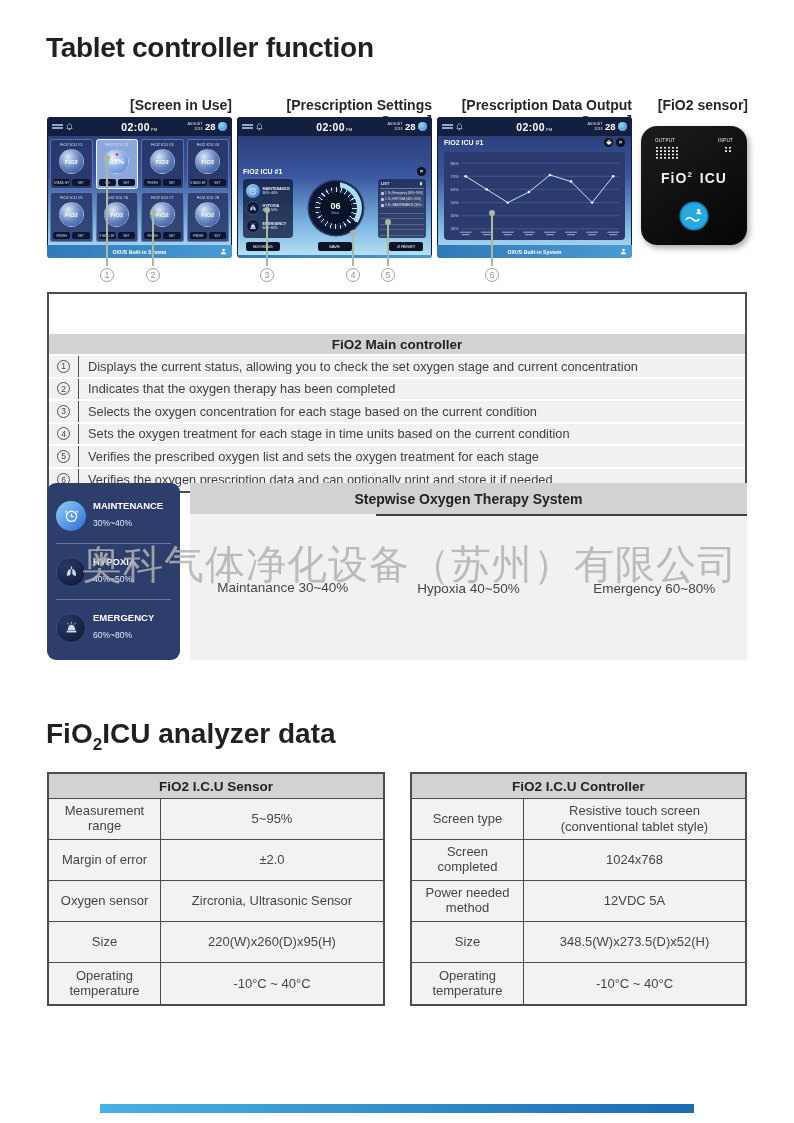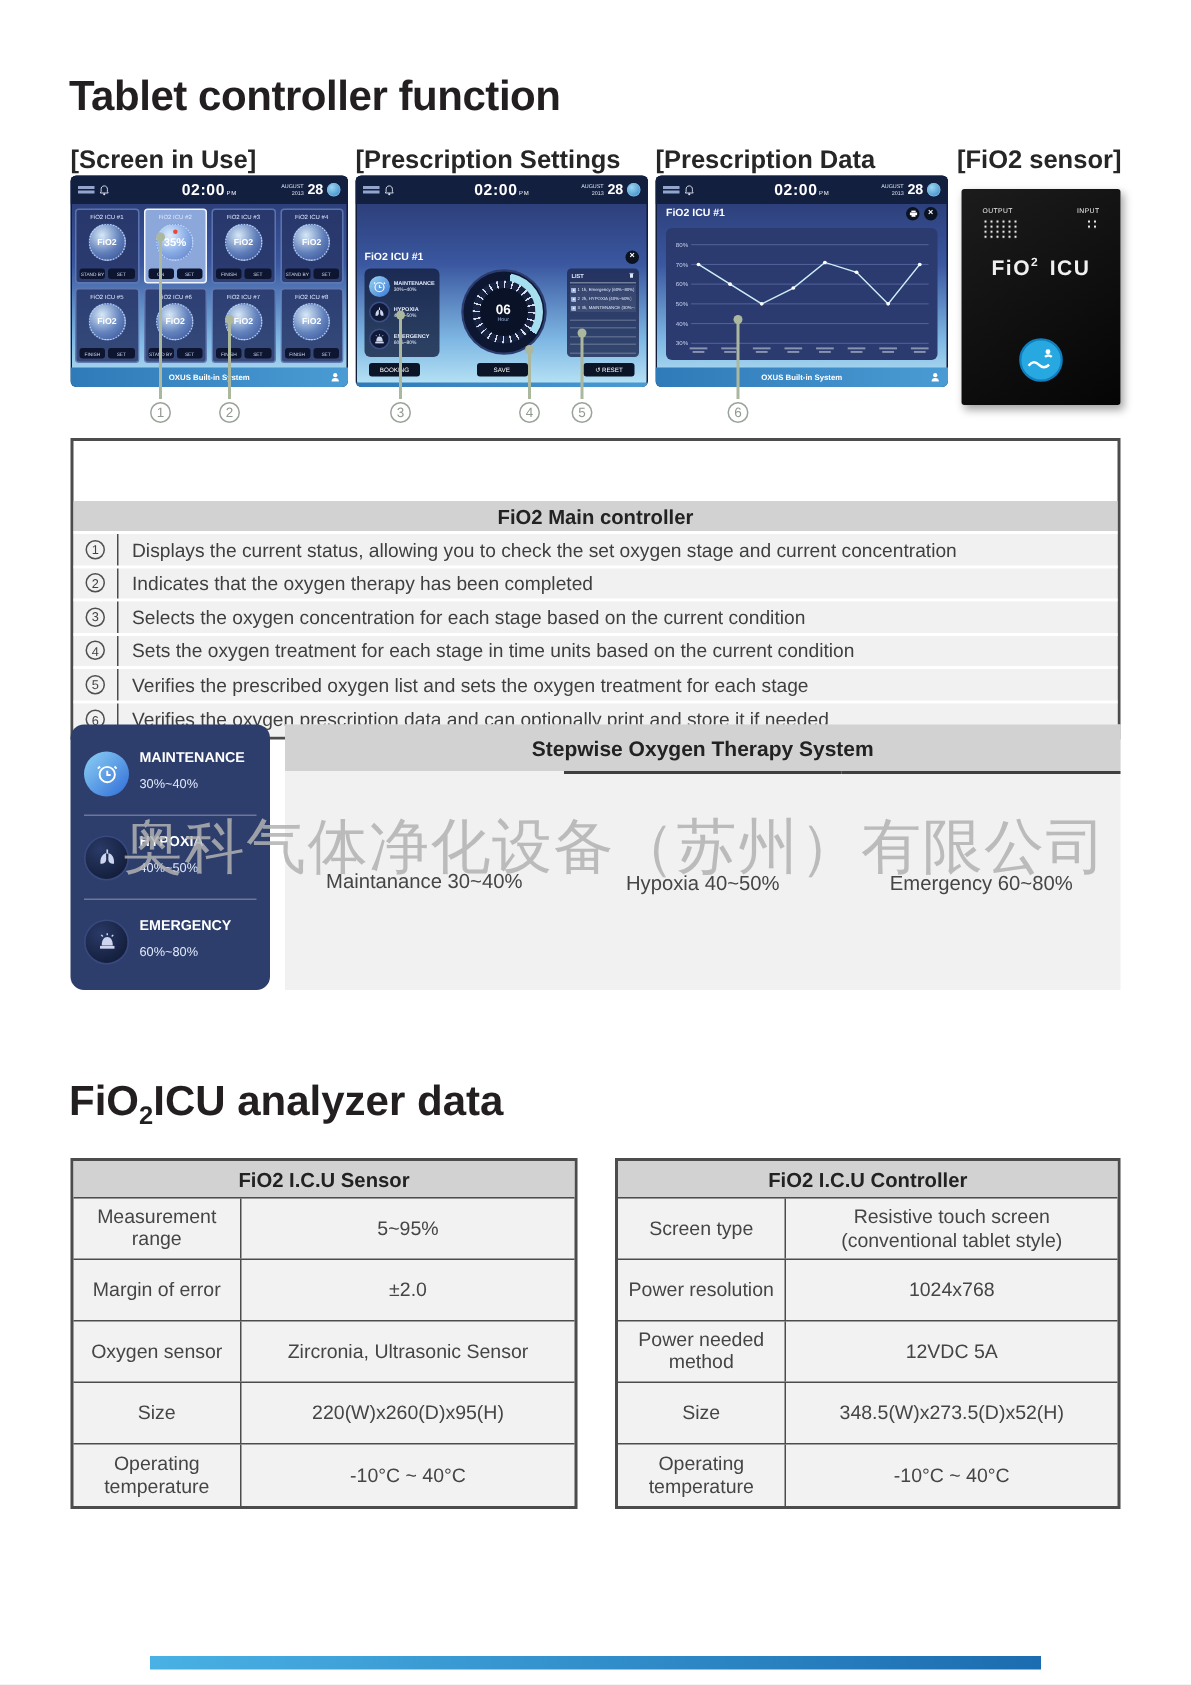--- a/index.html
+++ b/index.html
@@ -2,24 +2,24 @@
 <html><head>
 <meta charset="utf-8">
 <style>
   * { margin:0; padding:0; box-sizing:border-box; }
   html,body { background:#e9e9e9; }
   .page {
     position:relative; width:794px; height:1123px; background:#fff; margin:0 auto;
     font-family:"Liberation Sans", sans-serif; overflow:hidden;
   }
   
-  .title1 { position:absolute; left:46px; top:48px; font-size:28px; font-weight:800; color:#231f20; letter-spacing:-.3px; }
+  .title1 { position:absolute; left:46px; top:32px; font-size:28px; font-weight:800; color:#231f20; letter-spacing:-.3px; }
   .title2 { position:absolute; left:46px; top:718px; font-size:28px; font-weight:800; color:#231f20; }
   .title2 sub { font-size:17px; }
-  .slabel { position:absolute; top:97px; font-size:17px; font-weight:bold; color:#262626; text-align:left; }
+  .slabel { position:absolute; top:97px; font-size:14px; font-weight:bold; color:#262626; text-align:right; }
   #lb1 { left:47px; width:185px; } #lb2 { left:237px; width:195px; }
   #lb3 { left:437px; width:195px; } #lb4 { left:638px; width:110px; }
 
   
   .tablet { position:absolute; top:117px; height:141px; border-radius:4px; overflow:hidden;
     background:linear-gradient(180deg,#27356a 0%,#3a57a0 42%,#7fb8e4 78%,#b9e4f5 100%);
     box-shadow:0 0 0 1px #101c38 inset; display:flex; flex-direction:column; }
   #s1 { left:47px; width:185px; } #s2 { left:237px; width:195px; } #s3 { left:437px; width:195px; }
   .t-head { position:relative; height:19px; flex:none; background:#131f3e; display:flex; align-items:center; padding:0 5px; color:#fff; }
   .brand { display:flex; align-items:center; gap:3px; }
@@ -80,21 +80,21 @@
   .s2-btns { flex:none; display:flex; justify-content:space-between; padding:2px 9px 4px; }
   .s2-btn { background:#0c1428; color:#fff; font-size:4.2px; padding:2px 4px; border-radius:2px; min-width:34px; text-align:center; }
   .s2-btn .ric { font-style:normal; margin-right:1px; }
 
   
   .s3-titlebar { position:absolute; top:2px; left:7px; right:7px; display:flex; align-items:center; color:#fff; font-size:7px; font-weight:bold; }
   .chartpanel { position:absolute; left:7px; right:7px; top:16px; bottom:5px; background:#2b3b6f; border-radius:4px; padding:2px; }
   .chartpanel svg { width:100%; height:100%; display:block; }
 
   
-  .sensor { position:absolute; left:641px; top:126px; width:106px; height:144px; background:linear-gradient(145deg,#1c1c1c,#050505); border-radius:2px; box-shadow:2px 3px 6px rgba(0,0,0,.35); color:#f0f0f0; }
+  .sensor { position:absolute; left:641px; top:126px; width:106px; height:119px; background:linear-gradient(145deg,#1c1c1c,#050505); border-radius:16px; box-shadow:2px 3px 6px rgba(0,0,0,.35); color:#f0f0f0; }
   .sn-output { position:absolute; left:14px; top:12px; font-size:4.5px; letter-spacing:.3px; }
   .sn-input  { position:absolute; right:14px; top:12px; font-size:4.5px; text-align:right; letter-spacing:.3px; }
   .dots { margin-top:3px; width:24px; height:13px;
     background-image:radial-gradient(circle,#e8e8e8 .7px,transparent 1px); background-size:4px 3.4px; }
   .dots.small { width:9px; height:7px; margin-left:auto; }
   .sn-name { position:absolute; left:0; right:0; top:44px; text-align:center; font-size:14px; font-weight:bold; letter-spacing:1px; }
   .sn-name sup { font-size:8px; }
   .sn-name .gap { display:inline-block; width:7px; }
   .sn-logo { position:absolute; left:50%; transform:translateX(-50%); bottom:10px; }
 
@@ -647,21 +647,21 @@
       </div>
   </div>
 
   <div class="spec" id="spec-controller">
     <div class="sp-head">FiO2  I.C.U Controller</div>
     <div class="sp-row">
         <div class="sp-l">Screen type</div>
         <div class="sp-v">Resistive touch screen (conventional tablet style)</div>
       </div>
     <div class="sp-row">
-        <div class="sp-l">Power resolution</div>
+        <div class="sp-l">Screen completed</div>
         <div class="sp-v">1024x768</div>
       </div>
     <div class="sp-row">
         <div class="sp-l">Power needed method</div>
         <div class="sp-v">12VDC 5A</div>
       </div>
     <div class="sp-row">
         <div class="sp-l">Size</div>
         <div class="sp-v">348.5(W)x273.5(D)x52(H)</div>
       </div>

